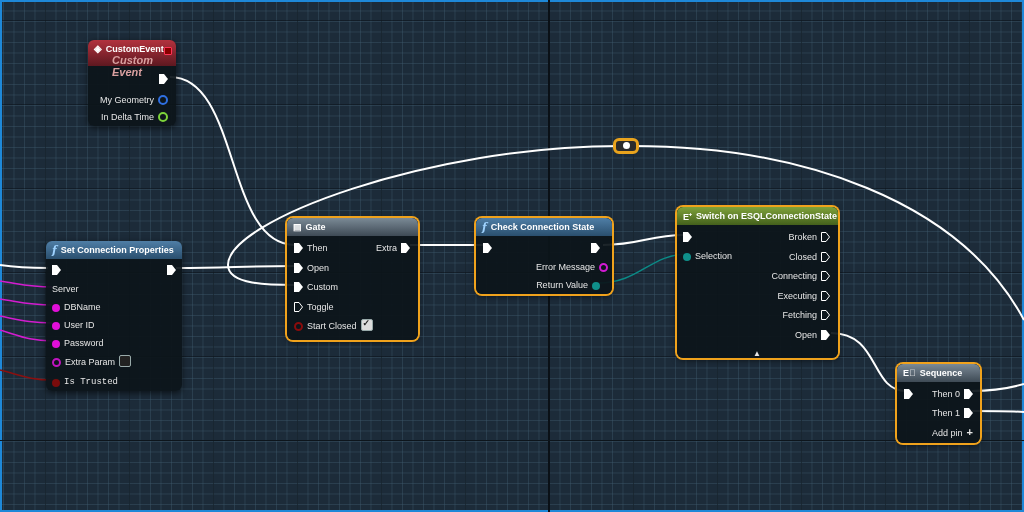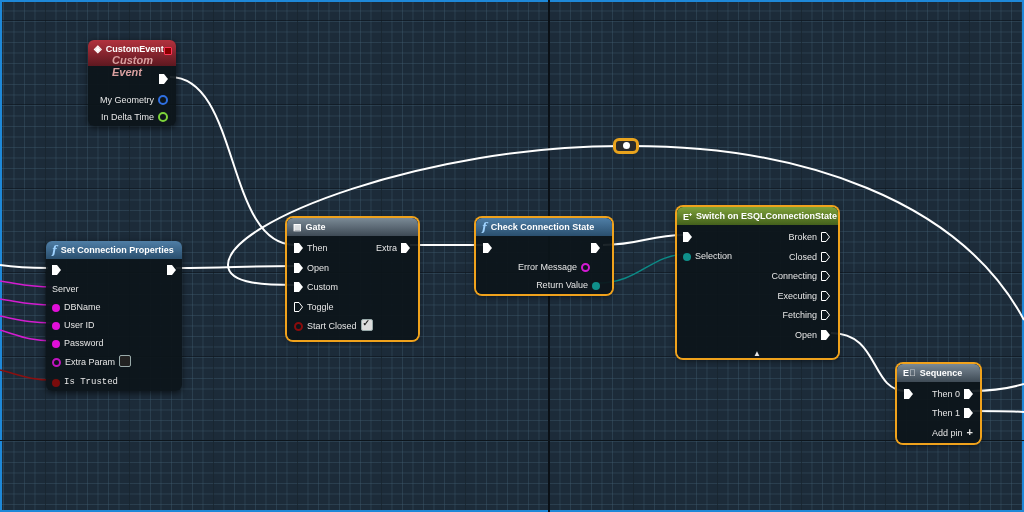--- a/index.html
+++ b/index.html
@@ -199,21 +199,21 @@
     <div class="row" style="left:7px;top:21px;">
       <svg class="exec-pin" viewBox="0 0 9 10">
           <path d="M0,0 L5,0 L9,5 L5,10 L0,10 Z" fill="#fff"></path>
         </svg>
     </div>
     <div class="row" style="right:12px;top:21px;">
       <svg class="exec-pin" viewBox="0 0 9 10">
           <path d="M0,0 L5,0 L9,5 L5,10 L0,10 Z" fill="#fff"></path>
         </svg>
     </div>
-    <div class="row" style="right:22px;top:40px;">
+    <div class="row" style="right:4px;top:40px;">
       <span>Error Message</span>
       <span class="ring" style="border-color:#d21ad2;width:5px;height:5px;"></span>
     </div>
     <div class="row" style="right:12px;top:58px;">
       <span>Return Value</span>
       <span class="dot" style="background:#0f8f8a;"></span>
     </div>
   </div>
 
   <div class="node selected" style="left:677px;top:207px;width:161px;height:151px;">

